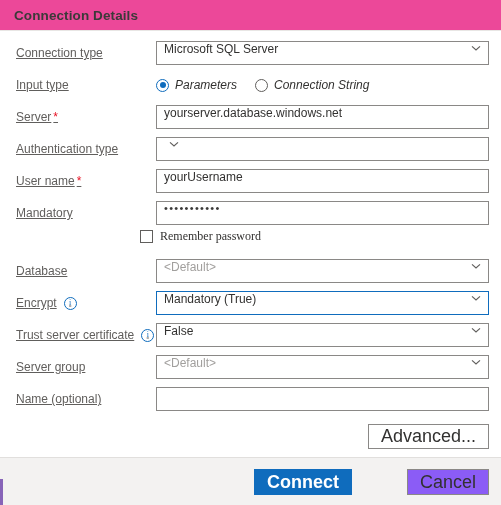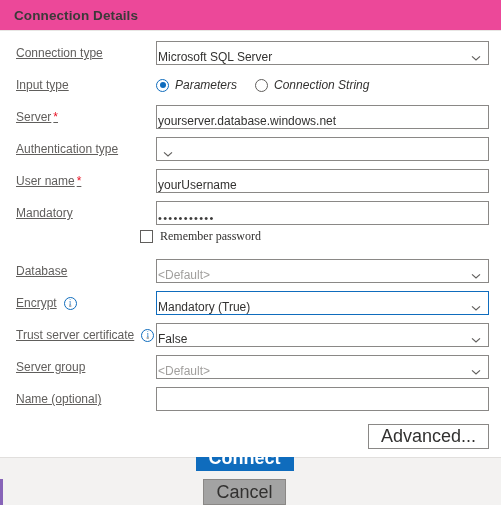--- a/index.html
+++ b/index.html
@@ -97,22 +97,22 @@
     flex: 0 0 auto;
   }
   .info-icon span { transform: translateY(-0.5px); }
 
   .field {
     flex: 1;
     height: 24px;
     border: 1px solid #8a8886;
     background: #ffffff;
     display: flex;
-    align-items: flex-end;
-    padding: 0 6px 0 1px;
+    align-items: flex-start;
+    padding: 0 6px 0 7px;
     box-sizing: border-box;
     font-size: 12px;
     color: #323130;
     position: relative;
     gap: 12px;
   }
   .field.focused {
     border: 1px solid #0f6cbd;
   }
   .field .val {
@@ -234,36 +234,36 @@
     height: 48px;
     min-height: 48px;
     background: #f3f2f1;
     border-top: 1px solid #e1dfdd;
     display: flex;
     align-items: center;
     justify-content: flex-end;
     gap: 8px;
     padding-right: 12px;
     box-sizing: border-box;
-    flex-direction: column;
   }
   .btn-primary {
     background: #0f6cbd;
     border: 1px solid #0f6cbd;
     color: #ffffff;
     font-weight: bold;
     min-width: 90px;
     height: 26px;
     line-height: 24px;
   }
   .btn-secondary {
     min-width: 74px;
     height: 26px;
     line-height: 24px;
-    background: #a3a3a3;
+    background: #8b5cf6;
+    margin-left: 47px;
   }
 
   
   .accent-stripe {
     position: absolute;
     left: 0;
     bottom: 0;
     width: 3px;
     height: 26px;
     background: #8764b8;

